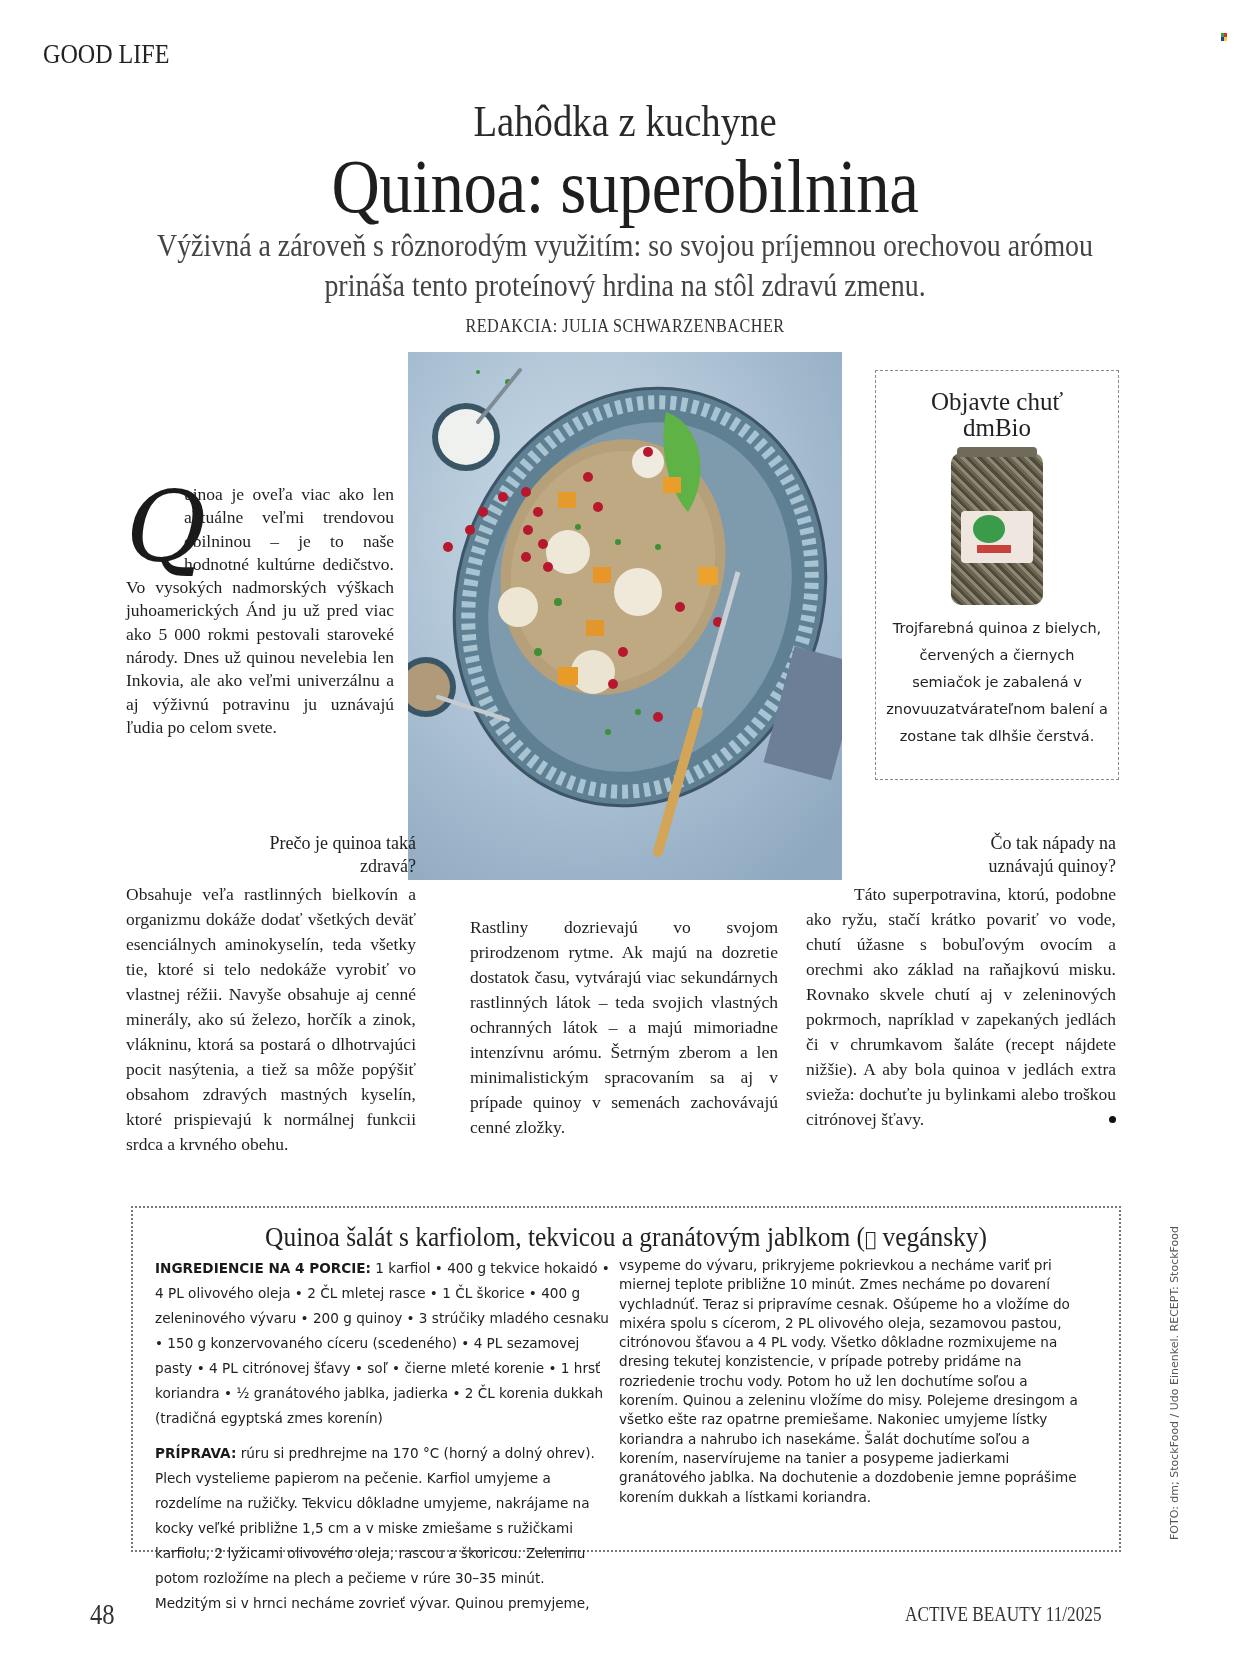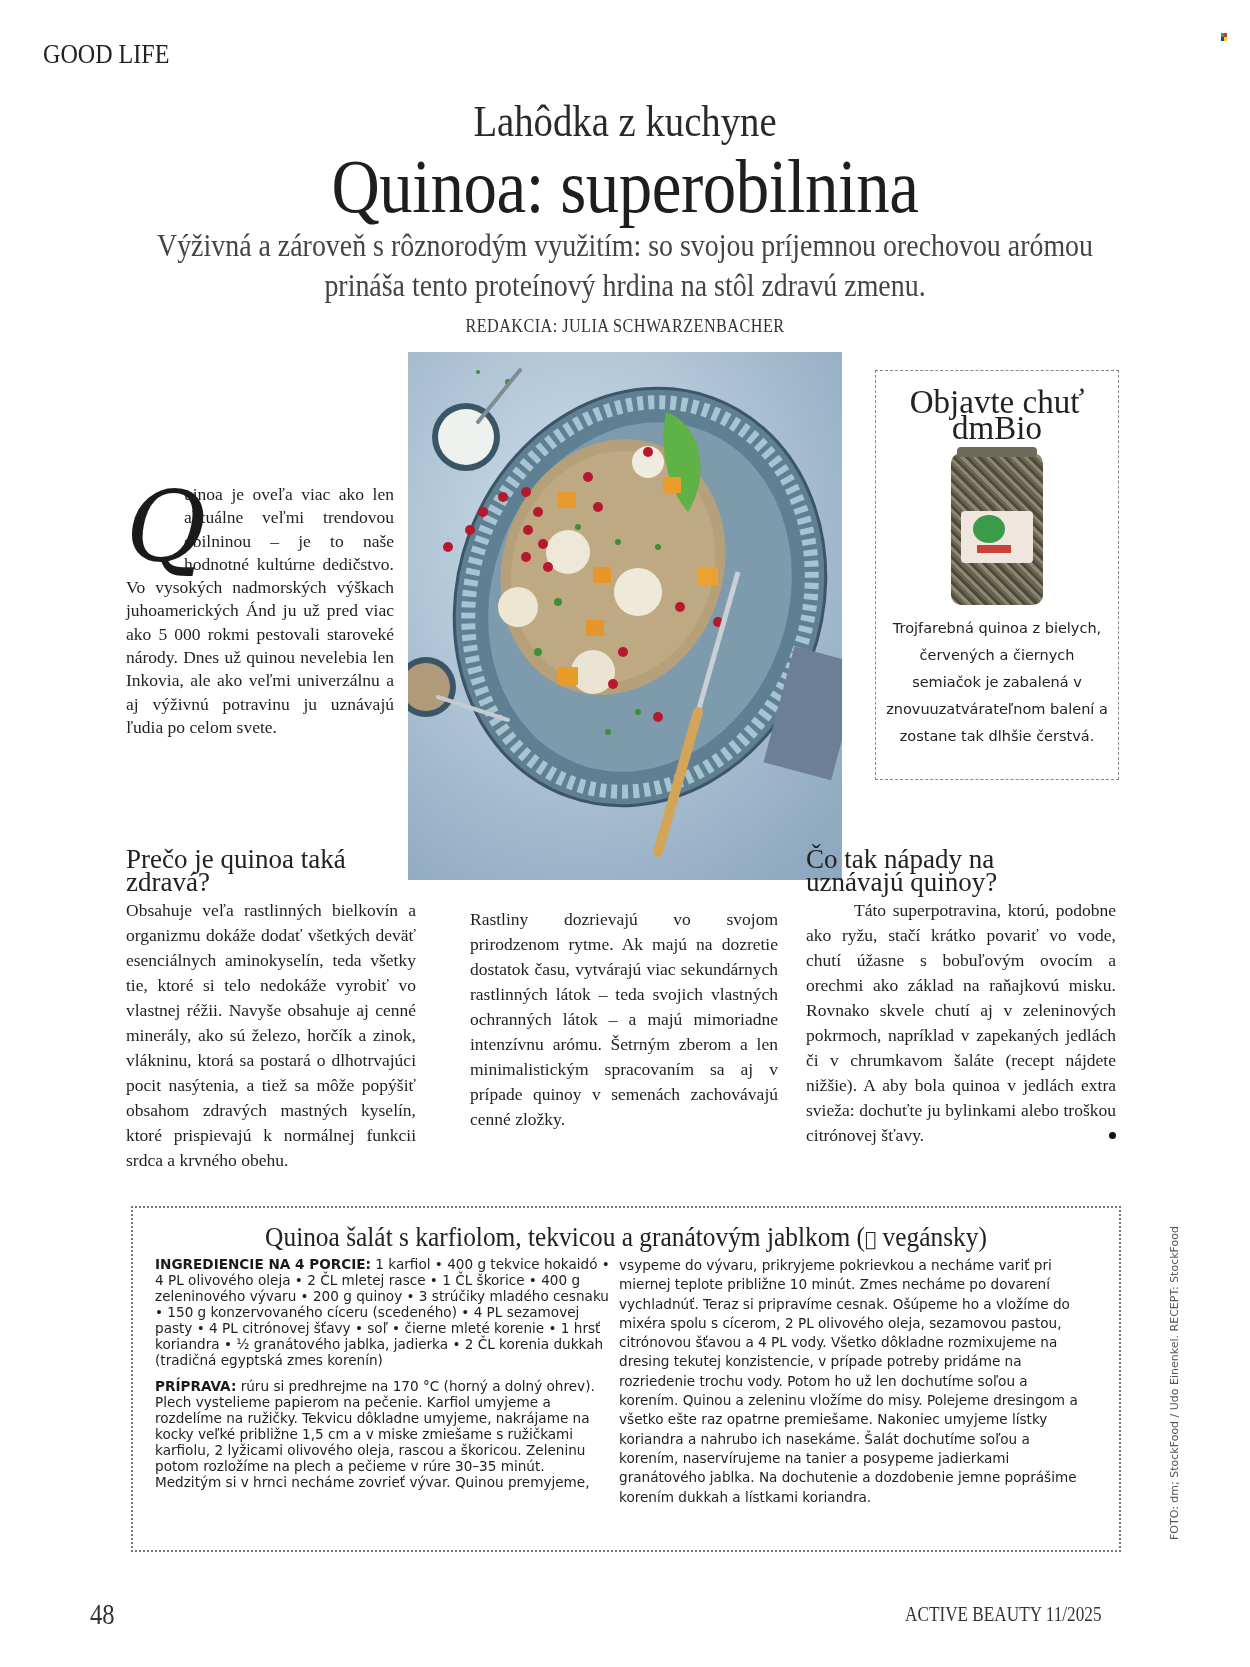--- a/index.html
+++ b/index.html
@@ -21,45 +21,45 @@
   
   .photo { left: 408px; top: 352px; width: 434px; height: 528px; overflow: hidden;
     background: radial-gradient(ellipse at 40% 35%, #c6d8e6 0%, #a9c2d6 50%, #93aec5 100%); }
 
   
   .intro { left: 126px; top: 483px; width: 268px; font-size: 17.5px; line-height: 23.3px; text-align: justify; color: #1f1f1f; }
   .dropcap { float: left; font-family: "DejaVu Serif", serif; font-style: italic; font-size: 98px; line-height: 78px; height: 84px; width: 54px; margin-right: 4px; margin-top: 4px; color: #1a1a1a; }
 
   
   .promo { left: 875px; top: 370px; width: 244px; height: 410px; border: 1.5px dashed #888; border-style: dashed; padding: 8px 10px; text-align: center; }
-  .promo-title { font-size: 33px; line-height: 26px; color: #222; margin-top: 10px; text-align: center; }
+  .promo-title { font-size: 25px; line-height: 26px; color: #222; margin-top: 10px; text-align: center; }
   .promo-jar { margin: 12px auto 10px; width: 92px; height: 152px; border-radius: 10px;
     background: repeating-linear-gradient(45deg, #6b6450 0 3px, #8e8670 3px 6px, #4d4a3e 6px 9px); position: relative; }
   .promo-jar .lid { position: absolute; left: 6px; right: 6px; top: -6px; height: 10px; background: #6f6a5a; border-radius: 4px; }
   .promo-jar .label { position: absolute; left: 10px; right: 10px; top: 58px; height: 52px; background: #efe7df; border-radius: 4px; }
   .promo-jar .badge { position: absolute; left: 22px; top: 62px; width: 32px; height: 28px; background: #3a9b4a; border-radius: 50%; }
   .promo-jar .tag { position: absolute; left: 26px; top: 92px; width: 34px; height: 8px; background: #c9423b; }
   .promo-text { font-family: "DejaVu Sans", sans-serif; font-size: 14.5px; line-height: 27px; color: #222; }
 
   
-  .subhead { font-size: 27px; line-height: 23px; text-align: left; color: #222; margin-top: 16px; }
+  .subhead { font-size: 18px; line-height: 23px; text-align: right; color: #222; }
   .body { font-size: 17.5px; line-height: 25px; text-align: justify; color: #1f1f1f; }
 
   .col1 { left: 126px; top: 832px; width: 290px; }
   .col2 { left: 470px; top: 907px; width: 308px; }
   .col3 { left: 806px; top: 832px; width: 310px; }
   .col3 .body { text-indent: 48px; }
   .end-bullet { display: inline-block; width: 7px; height: 7px; border-radius: 50%; background: #111; float: right; margin-top: 9px; }
 
   
   .recipe { left: 131px; top: 1206px; width: 990px; height: 346px;
     border-top: 2px dotted #777; border-bottom: 2px dotted #777; border-left: 2px dotted #777; border-right: 2px dotted #777; }
   .recipe-title { position: absolute; left: 0; width: 100%; top: 14px; text-align: center; font-size: 27px; color: #222; transform: scaleX(0.94); }
   .apple { display: inline-block; font-family: "DejaVu Sans", sans-serif; font-size: 20px; }
-  .recipe-left { position: absolute; left: 22px; top: 48px; width: 460px; font-family: "DejaVu Sans", sans-serif; font-size: 13.6px; line-height: 16px; color: #222; }
+  .recipe-left { position: absolute; left: 22px; top: 48px; width: 460px; font-family: "DejaVu Sans", sans-serif; font-size: 13.6px; line-height: 25px; color: #222; }
   .recipe-right { position: absolute; left: 486px; top: 48px; width: 470px; font-family: "DejaVu Sans", sans-serif; font-size: 13.6px; line-height: 19.3px; color: #222; }
   .recipe b { font-weight: bold; color: #1a1a1a; }
   .gap { height: 10px; }
 
   
   .credit { left: 1168px; top: 1540px; transform-origin: left top; transform: rotate(-90deg); font-family: "DejaVu Sans", sans-serif; font-size: 11px; color: #555; white-space: nowrap; }
 
   
   .folio { left: 90px; top: 1598px; font-size: 29px; color: #333; transform: scaleX(0.85); transform-origin: left; }
   .issue { left: 905px; top: 1603px; font-size: 20px; color: #333; transform: scaleX(0.86); transform-origin: left; }
@@ -181,21 +181,21 @@
 
 <div class="abs col1">
   <div class="subhead">
     <div>Prečo je quinoa taká</div>
     <div>zdravá?</div>
   </div>
   <div class="body" style="margin-top:4px">Obsahuje veľa rastlinných bielkovín a organizmu dokáže dodať všetkých deväť esenciálnych aminokyselín, teda všetky tie, ktoré si telo nedokáže vyrobiť vo vlastnej réžii. Navyše obsahuje aj cenné minerály, ako sú železo, horčík a zinok, vlákninu, ktorá sa postará o dlhotrvajúci pocit nasýtenia, a tiež sa môže popýšiť obsahom zdravých mastných kyselín, ktoré prispievajú k normálnej funkcii srdca a krvného obehu.</div>
 </div>
 
 <div class="abs col2">
-  <div class="body" style="margin-top:0">Rastliny dozrievajú vo svojom prirodzenom rytme. Ak majú na dozretie dostatok času, vytvárajú viac sekundárnych rastlinných látok – teda svojich vlastných ochranných látok – a majú mimoriadne intenzívnu arómu. Šetrným zberom a len minimalistickým spracovaním sa aj v prípade quinoy v semenách zachovávajú cenné zložky.</div>
+  <div class="body" style="margin-top:8px">Rastliny dozrievajú vo svojom prirodzenom rytme. Ak majú na dozretie dostatok času, vytvárajú viac sekundárnych rastlinných látok – teda svojich vlastných ochranných látok – a majú mimoriadne intenzívnu arómu. Šetrným zberom a len minimalistickým spracovaním sa aj v prípade quinoy v semenách zachovávajú cenné zložky.</div>
 </div>
 
 <div class="abs col3">
   <div class="subhead">
     <div>Čo tak nápady na</div>
     <div>uznávajú quinoy?</div>
   </div>
   <div class="body" style="margin-top:4px">
     <span>Táto superpotravina, ktorú, podobne ako ryžu, stačí krátko povariť vo vode, chutí úžasne s bobuľovým ovocím a orechmi ako základ na raňajkovú misku. Rovnako skvele chutí aj v zeleninových pokrmoch, napríklad v zapekaných jedlách či v chrumkavom šaláte (recept nájdete nižšie). A aby bola quinoa v jedlách extra svieža: dochuťte ju bylinkami alebo troškou citrónovej šťavy.</span>
     <span class="end-bullet"></span>

